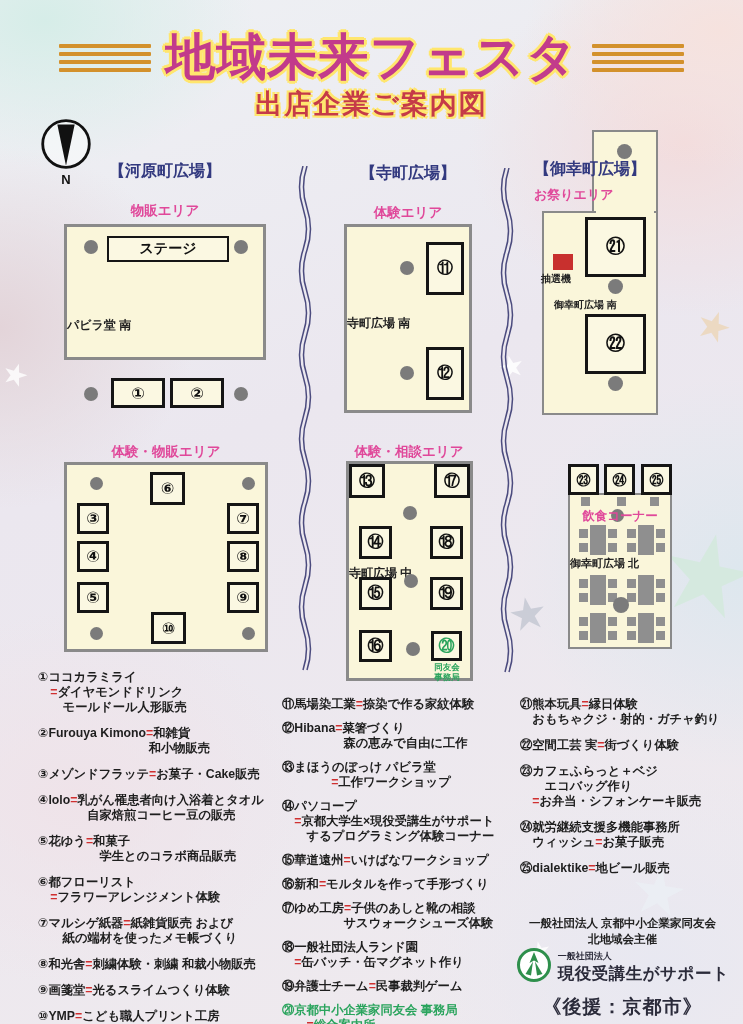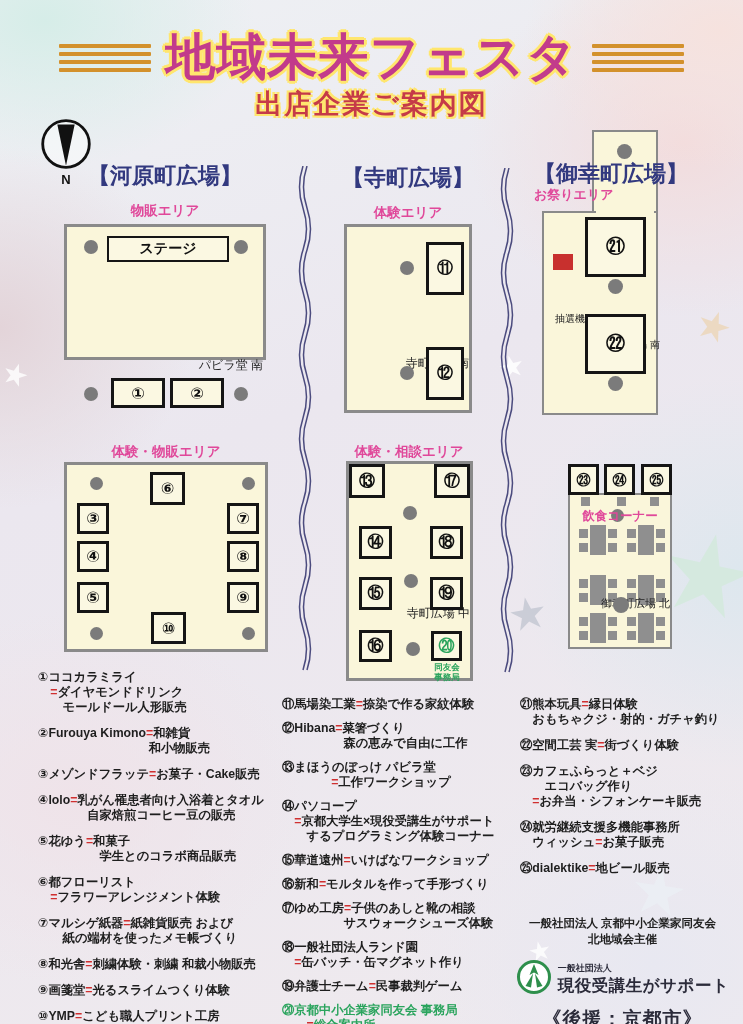--- a/index.html
+++ b/index.html
@@ -30,32 +30,32 @@
   }
   .sub-title{
     position:absolute;left:0;top:86px;width:743px;text-align:center;margin:0;
     font-size:27px;font-weight:bold;color:#c53a48;letter-spacing:2px;
     text-shadow:-2px -2px 0 #ffe66e,2px -2px 0 #ffe66e,-2px 2px 0 #ffe66e,2px 2px 0 #ffe66e;
   }
   
   .compass{position:absolute;left:40px;top:118px;width:52px;text-align:center;}
   .compass .n{font-size:13px;font-weight:bold;color:#111;margin-top:-2px;text-align:center;}
   
-  .plaza-h{position:absolute;font-size:22px;font-weight:bold;color:#32397f;white-space:nowrap;z-index:6;}
+  .plaza-h{position:absolute;font-size:16px;font-weight:bold;color:#32397f;white-space:nowrap;z-index:6;}
   .area-lbl{position:absolute;font-size:13.5px;font-weight:bold;color:#e0489a;text-align:center;white-space:nowrap;z-index:6;}
   
   .mapbox{position:absolute;background:#faf6da;border:3px solid #8a8a8a;box-sizing:border-box;z-index:2;}
   .booth{
     position:absolute;background:#fbf8e2;border:3px solid #151515;box-sizing:border-box;
     display:flex;align-items:center;justify-content:center;
     font-size:16px;font-weight:bold;color:#111;z-index:4;
   }
   .booth.green{color:#2aa45d;}
   .dot{position:absolute;border-radius:50%;background:#7b7b7b;z-index:3;}
-  .maplabel{position:absolute;font-size:12px;font-weight:normal;color:#222;text-align:right;white-space:nowrap;z-index:3;margin-top:40px;}
+  .maplabel{position:absolute;font-size:12px;font-weight:bold;color:#222;text-align:left;white-space:nowrap;z-index:3;}
   .stage{
     position:absolute;border:2px solid #151515;background:#fbf8e2;box-sizing:border-box;
     display:flex;align-items:center;justify-content:center;font-size:14px;font-weight:bold;color:#111;
   }
   .patch{position:absolute;background:#faf6da;z-index:3;}
   .lottery{position:absolute;background:#c8302e;z-index:4;}
   .chair{position:absolute;width:9px;height:9px;background:#8f8f8f;}
   .tbl{position:absolute;width:16px;height:30px;background:#8f8f8f;}
   .tgroup{position:absolute;width:38px;height:42px;}
   .office-lbl{position:absolute;font-size:8.5px;line-height:1.15;font-weight:bold;color:#2aa45d;text-align:center;white-space:pre-line;z-index:4;}
@@ -64,21 +64,21 @@
   
   .listcol{position:absolute;z-index:5;}
   .listing-item{margin-bottom:11px;}
   .listcol.tight .listing-item{margin-bottom:9px;}
   .lline{font-size:12.3px;line-height:1.22;font-weight:bold;color:#1e1e1e;white-space:pre;}
   .listing-item.green .lline{color:#2aa45d;}
   .eq{color:#d03030;font-weight:bold;}
   
   .footer{position:absolute;left:502px;top:916px;width:241px;text-align:center;z-index:5;}
   .f-line{font-size:11.5px;font-weight:bold;color:#222;line-height:1.35;}
-  .logo-row{display:flex;align-items:center;justify-content:center;gap:6px;margin-top:12px;}
+  .logo-row{display:flex;align-items:center;justify-content:center;gap:6px;margin-top:0;}
   .logo-text{text-align:left;}
   .logo-small{font-size:9px;font-weight:bold;color:#2b2b3a;}
   .logo-name{font-size:16.5px;font-weight:bold;color:#2b2b3a;letter-spacing:.5px;}
   .support{margin-top:7px;font-size:19px;font-weight:bold;color:#2b2b3a;letter-spacing:1px;}
 </style>
 </head>
 <body>
 
 <div class="page">
 

